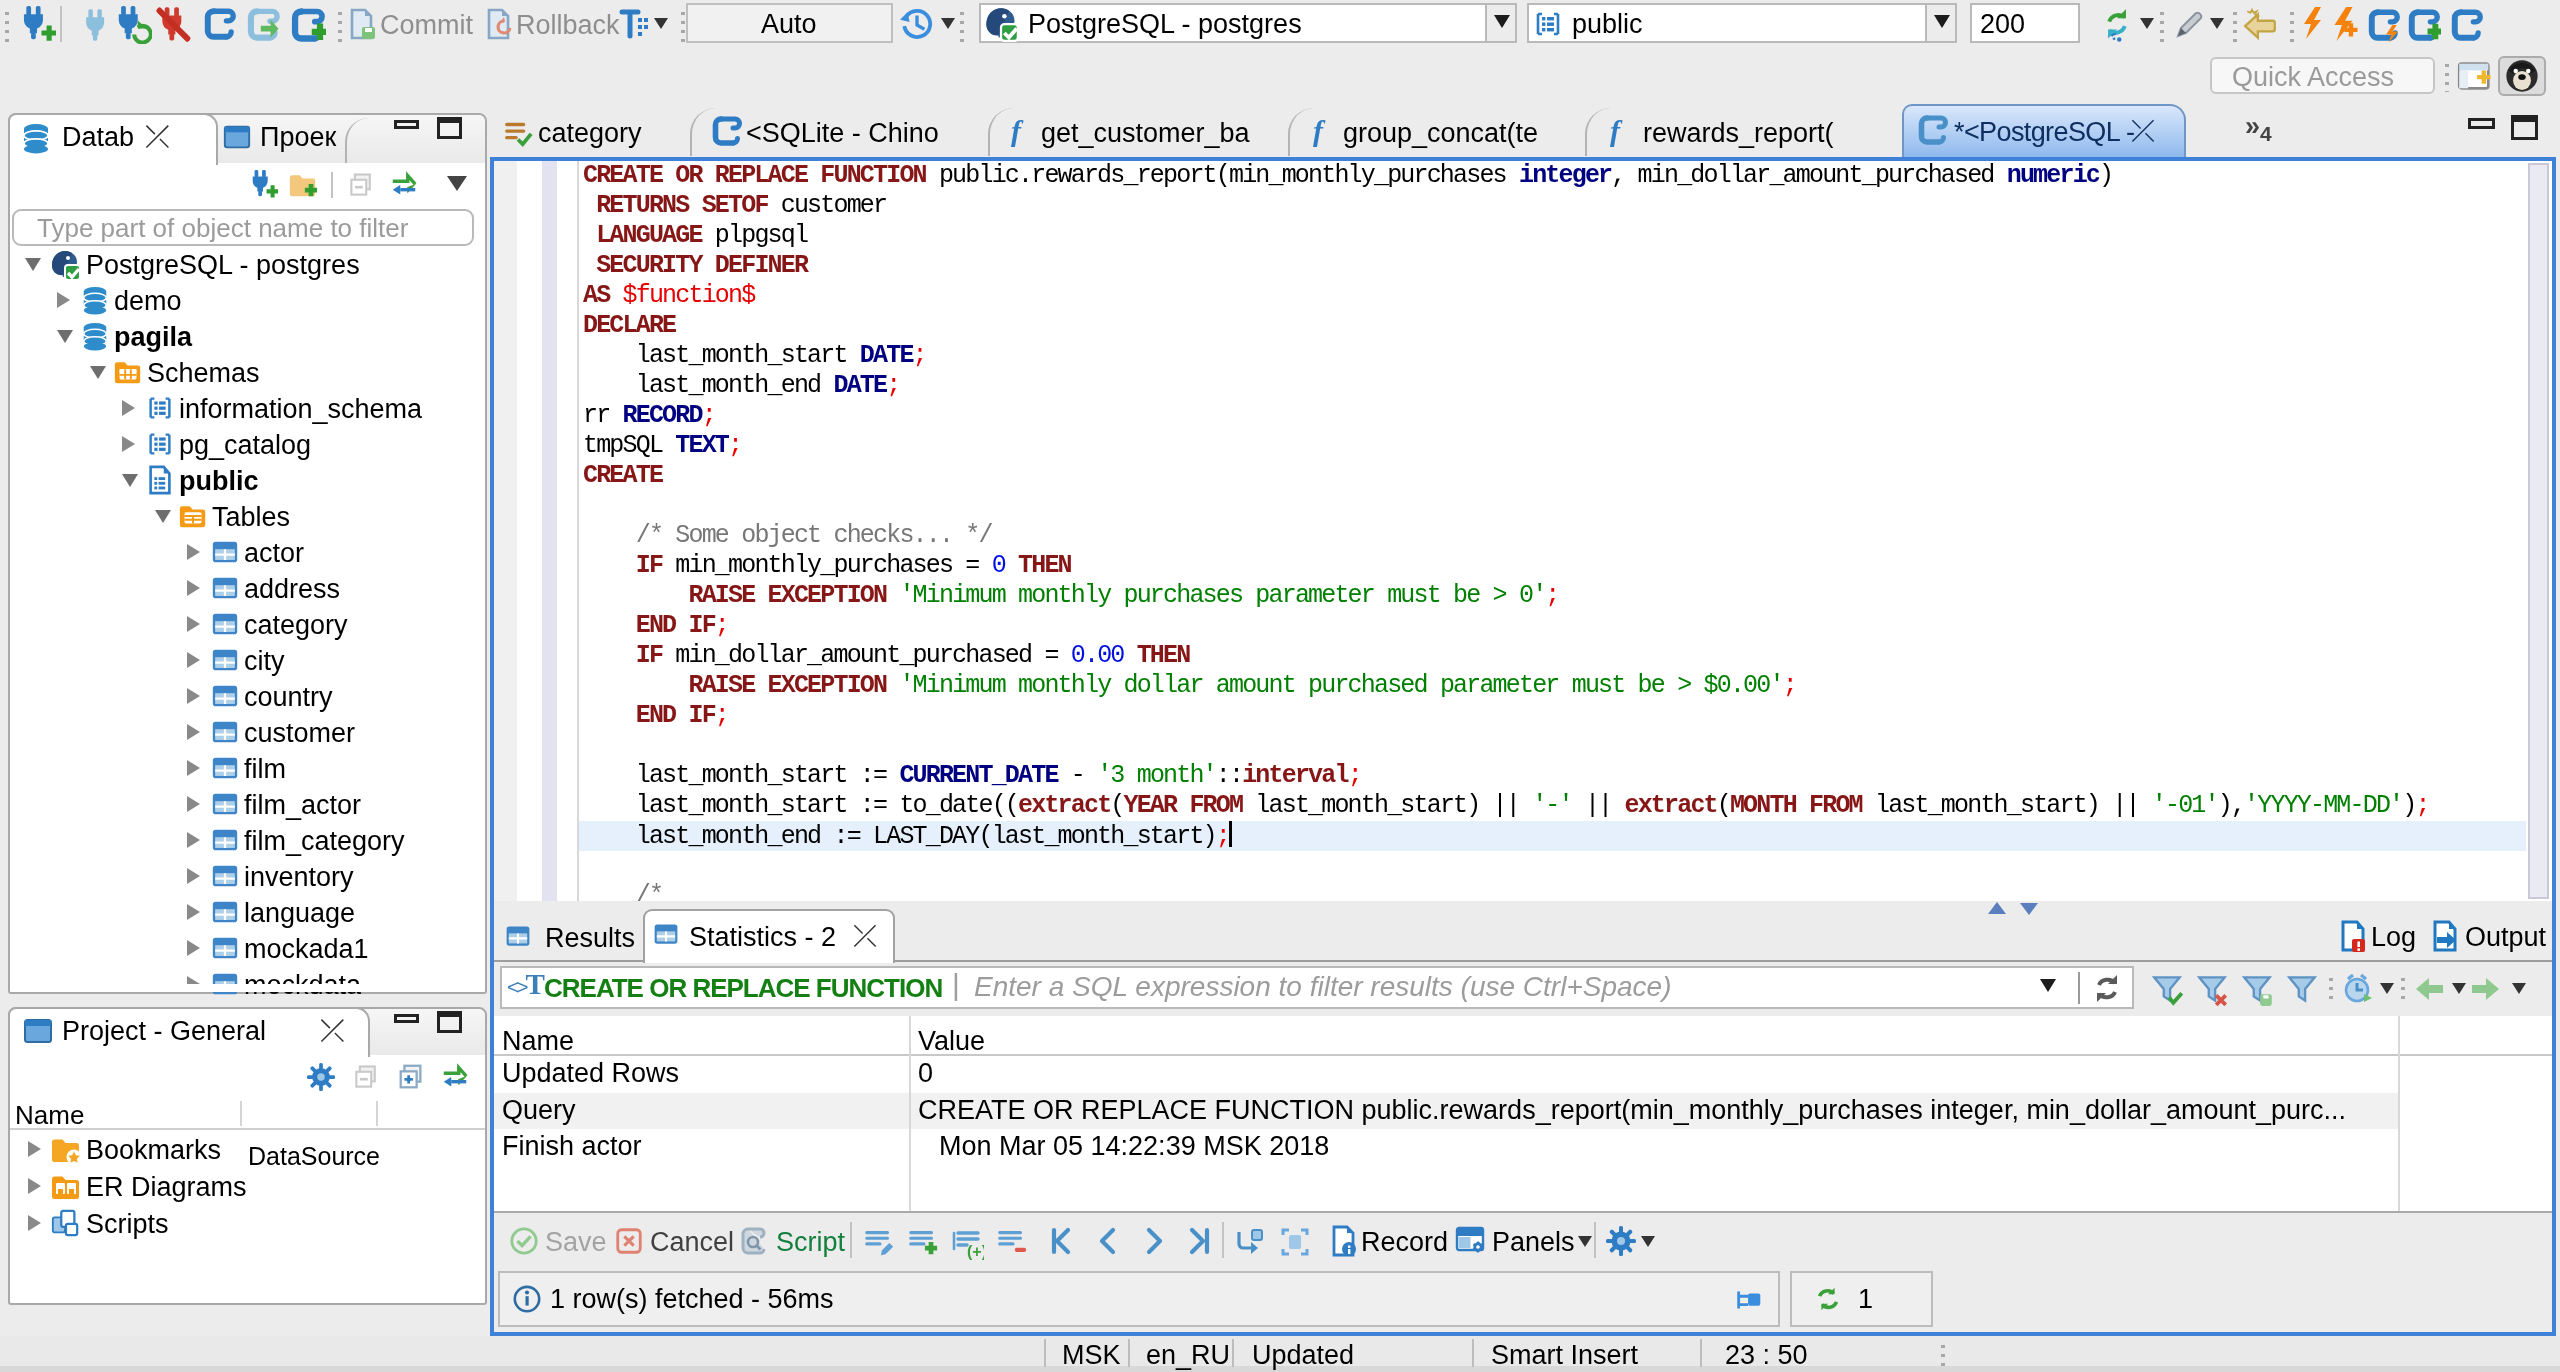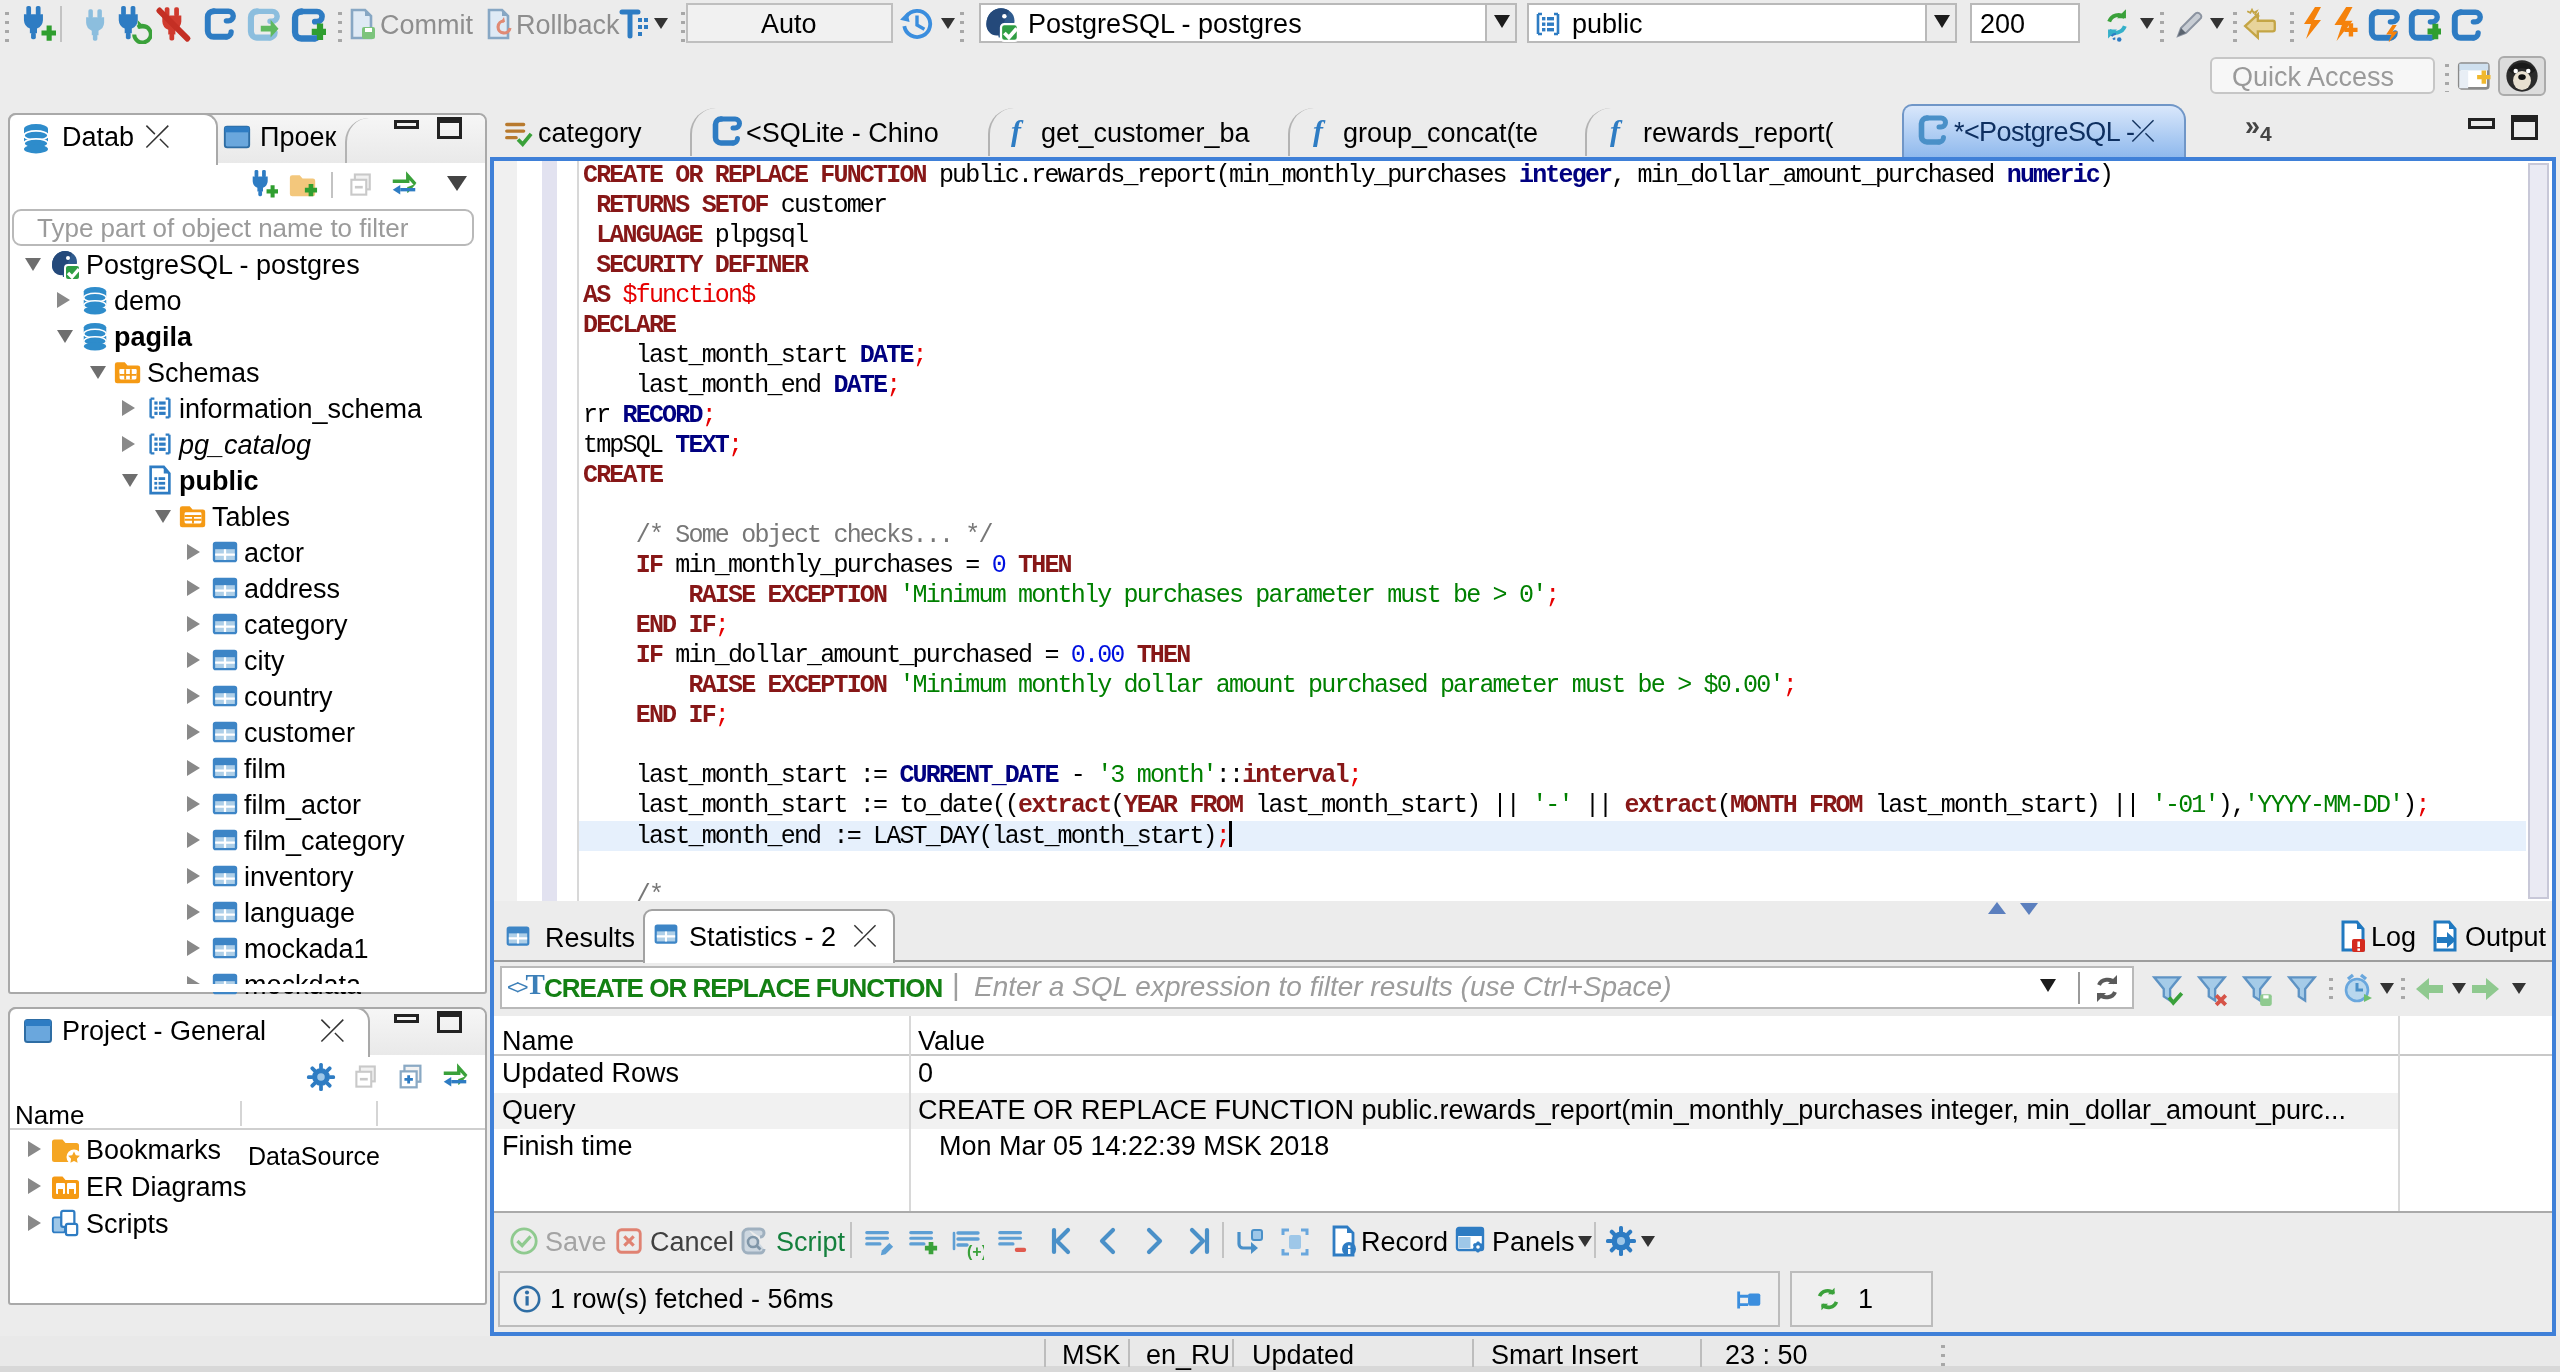--- a/index.html
+++ b/index.html
@@ -390,21 +390,21 @@
       <g fill="#2e7cc3">
         <rect x="10" y="9" width="3.4" height="3.4"></rect>
         <rect x="15" y="9" width="7" height="3.4"></rect>
         <rect x="10" y="14.5" width="3.4" height="3.4"></rect>
         <rect x="15" y="14.5" width="7" height="3.4"></rect>
         <rect x="10" y="20" width="3.4" height="3.4"></rect>
         <rect x="15" y="20" width="7" height="3.4"></rect>
       </g>
     </svg>
   </div>
-<div class="a" style="left:179px;top:430px;font-size:27px;color:#000;font-style:italic;">pg_catalog</div>
+<div class="a" style="left:179px;top:430px;font-size:27px;color:#000;">pg_catalog</div>
 <div class="arr-d" style="left:122px;top:474px;"></div>
 <div class="a" style="left:145px;top:465px;">
     <svg width="30" height="30" viewBox="0 0 32 32">
       <path d="M6 2 h14 l6 7 v21 h-20 z" fill="#fff" stroke="#2e7cc3" stroke-width="2.8"></path>
       <path d="M20 2 l6 7 h-6 z" fill="#2e7cc3"></path>
       <g fill="#2e7cc3">
         <rect x="10" y="13" width="3" height="3"></rect>
         <rect x="14.5" y="13" width="7" height="3"></rect>
         <rect x="10" y="18" width="3" height="3"></rect>
         <rect x="14.5" y="18" width="7" height="3"></rect>
@@ -813,21 +813,21 @@
 <div class="a" style="left:502px;top:1026px;font-size:27px;color:#000;">Name</div>
 <div class="a" style="left:918px;top:1026px;font-size:27px;color:#000;">Value</div>
 <div class="a" style="left:494px;top:1054px;width:2058px;height:2px;background:#c8c8c8;"></div>
 <div class="a" style="left:494px;top:1093px;width:1904px;height:36px;background:#f1f1f1;"></div>
 <div class="a" style="left:909px;top:1016px;width:2px;height:195px;background:#d8d8d8;"></div>
 <div class="a" style="left:2398px;top:1016px;width:2px;height:195px;background:#d8d8d8;"></div>
 <div class="a" style="left:502px;top:1058.0px;font-size:27px;color:#000;">Updated Rows</div>
 <div class="a" style="left:918px;top:1058.0px;font-size:27px;color:#000;white-space:pre;">0</div>
 <div class="a" style="left:502px;top:1094.5px;font-size:27px;color:#000;">Query</div>
 <div class="a" style="left:918px;top:1094.5px;font-size:27px;color:#000;white-space:pre;">CREATE OR REPLACE FUNCTION public.rewards_report(min_monthly_purchases integer, min_dollar_amount_purc...</div>
-<div class="a" style="left:502px;top:1131.0px;font-size:27px;color:#000;">Finish time</div>
+<div class="a" style="left:502px;top:1131.0px;font-size:27px;color:#000;">Finish actor</div>
 <div class="a" style="left:939px;top:1131.0px;font-size:27px;color:#000;white-space:pre;">Mon Mar 05 14:22:39 MSK 2018</div>
 <div class="a" style="left:494px;top:1211px;width:2058px;height:2px;background:#aaaaaa;"></div>
 <div class="a" style="left:494px;top:1213px;width:2058px;height:53px;background:#ececec;"></div>
 <div class="a" style="left:509px;top:1226px;">
     <svg width="30" height="30" viewBox="0 0 32 32">
       <circle cx="16" cy="16" r="13" fill="none" stroke="#8fca8f" stroke-width="3"></circle>
       <path d="M9 16 l5 5 9 -10" fill="none" stroke="#8fca8f" stroke-width="3.4"></path>
     </svg>
   </div>
 <div class="a" style="left:545px;top:1227px;font-size:27px;color:#a3a3a3;">Save</div>

